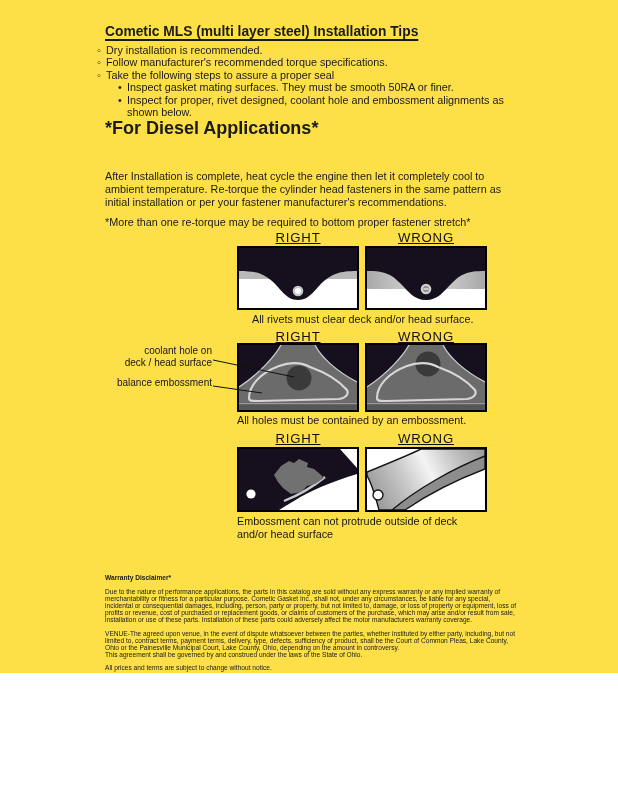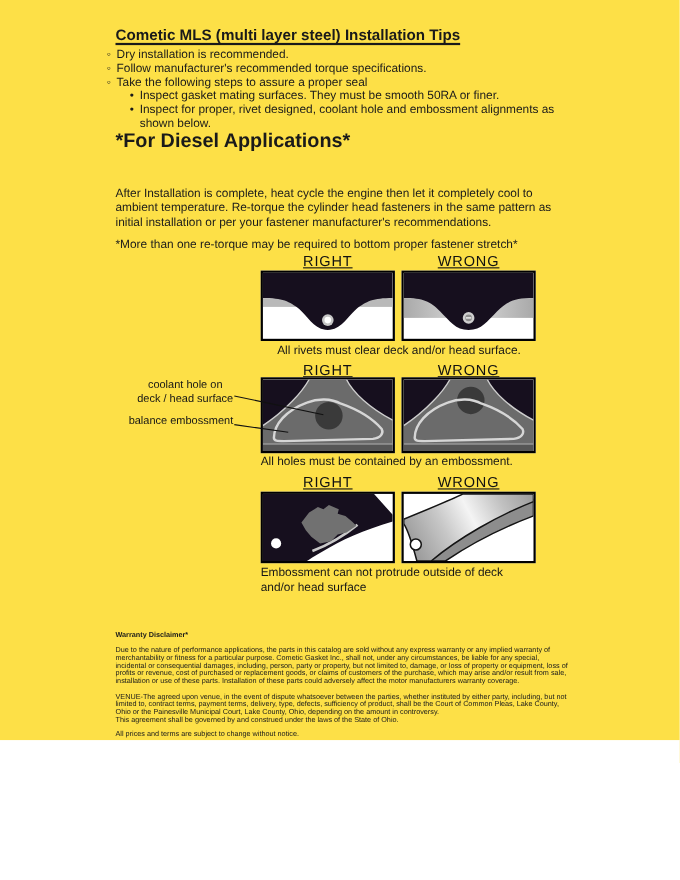--- a/index.html
+++ b/index.html
@@ -25,21 +25,21 @@
   .colL{left:237px;} .colR{left:365px;}
 
   .box{border:2px solid #000;background:#fff;line-height:0;}
   .b1{top:246px;} .b2{top:343px;} .b3{top:447px;}
 
   .cap{font-size:10.8px;line-height:13px;color:#161616;}
   .cap1{left:237px;top:313px;margin-left:15px;}
   .cap2{left:237px;top:414px;width:252px;text-align:left;}
   .cap3{left:237px;top:515px;white-space:pre-line;}
 
-  .ann{right:406px;text-align:center;font-size:10px;line-height:11.5px;white-space:pre-line;color:#161616;}
+  .ann{right:406px;text-align:right;font-size:10px;line-height:11.5px;white-space:pre-line;color:#161616;}
   .ann1{top:345px;} .ann2{top:377px;}
 
   .pointer-overlay{left:0;top:0;pointer-events:none;}
 
   .warranty{left:105px;top:574px;width:413px;font-size:6.6px;line-height:7.1px;}
   .warranty .wh{font-weight:bold;margin:0 0 7px;}
   .warranty p{margin:0 0 6px;white-space:pre-line;}
 
   .pagenum{left:385px;top:757px;font-size:11px;color:#2a2a2a;letter-spacing:0.3px;}
 </style>

